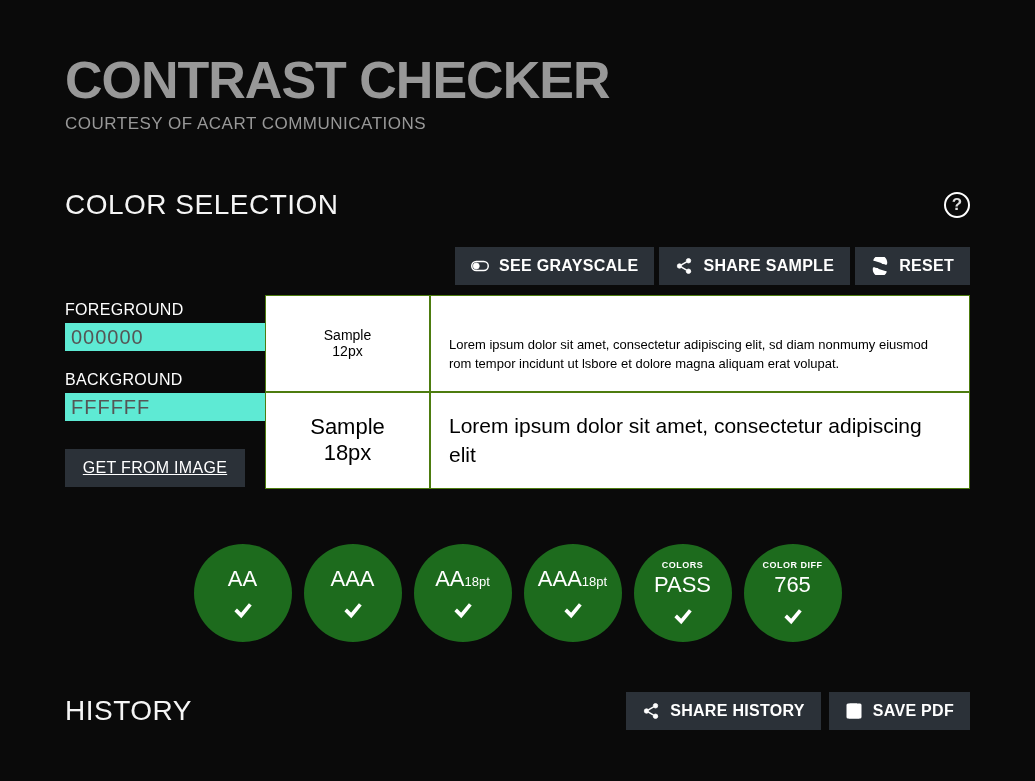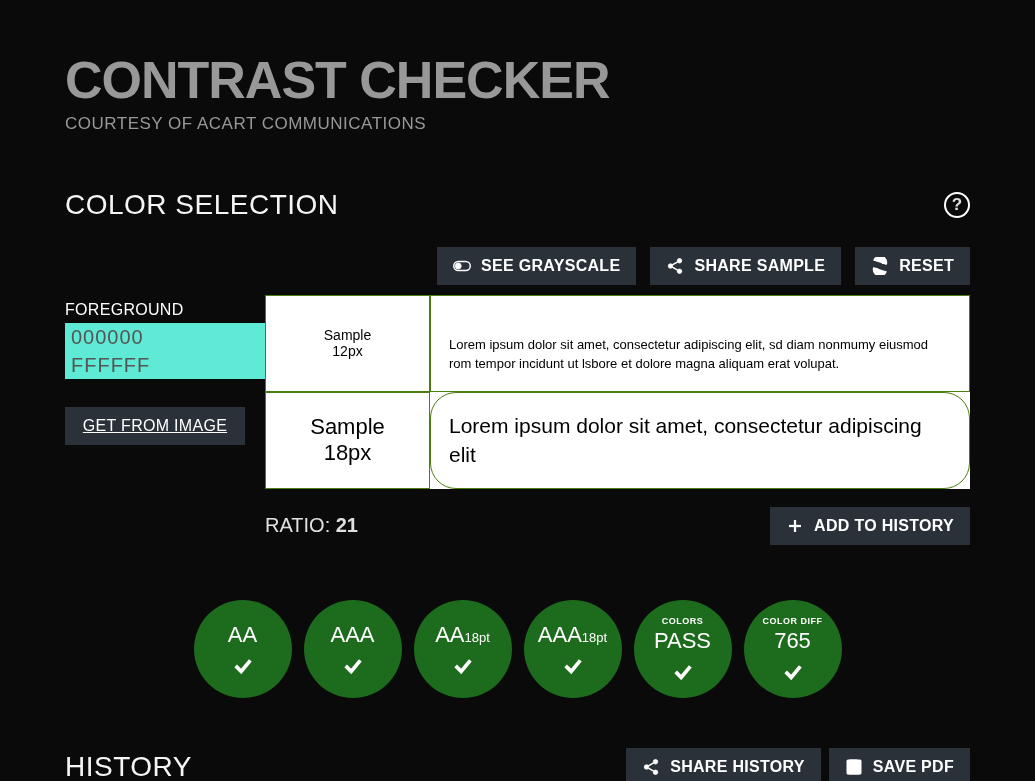--- a/index.html
+++ b/index.html
@@ -45,21 +45,21 @@
     display: flex;
     align-items: center;
     justify-content: center;
     font-weight: 900;
     font-size: 17px;
     cursor: pointer;
   }
   .toolbar {
     display: flex;
     justify-content: flex-end;
-    gap: 14px;
+    gap: 5px;
     margin-top: 26px;
   }
   .btn {
     background: #2b3138;
     color: #fff;
     border: none;
     padding: 10px 16px;
     font-size: 16px;
     font-weight: 600;
     display: flex;
@@ -123,21 +123,21 @@
     padding: 18px;
     display: flex;
     flex-direction: column;
     justify-content: center;
     align-items: center;
     text-align: center;
   }
   .sample-cell.left { font-size: 14px; }
   .sample-cell.left.big { font-size: 22px; }
   .sample-cell.right { align-items: flex-start; text-align: left; font-size: 13px; line-height: 1.4; justify-content: flex-end; }
-  .sample-cell.right.big { font-size: 21px; border-radius: 26px; }
+  .sample-cell.right.big { font-size: 21px; }
   .ratio-row {
     display: flex;
     justify-content: space-between;
     align-items: center;
     margin-top: 18px;
   }
   .ratio-text { font-size: 20px; margin-left: 200px; }
   .ratio-text .val { font-weight: 900; }
   .badges {
     display: flex;
@@ -224,20 +224,21 @@
         <span style="background:#fa0"></span>
           <span style="background:#0af"></span>
           <span style="background:#a0f"></span>
           <span style="background:#444"></span>
         <span style="background:#8f0"></span>
           <span style="background:#f08"></span>
           <span style="background:#08f"></span>
           <span style="background:#000"></span>
       </div>
     </div>
+    <div class="field-label" style="margin-top:20px">BACKGROUND</div>
     <div class="field-row">
       <input class="hex-input" value="FFFFFF" style="">
       <div class="palette">
         <span style="background:#f00"></span>
           <span style="background:#0f0"></span>
           <span style="background:#00f"></span>
           <span style="background:#fff"></span>
         <span style="background:#ff0"></span>
           <span style="background:#f0f"></span>
           <span style="background:#0ff"></span>
@@ -266,32 +267,20 @@
       <div class="sample-cell right">
         <div>Lorem ipsum dolor sit amet, consectetur adipiscing elit, sd diam nonmumy eiusmod rom tempor incidunt ut lsbore et dolore magna aliquam erat volupat.</div>
       </div>
       <div class="sample-cell left big">
         <div>Sample</div>
         <div>18px</div>
       </div>
       <div class="sample-cell right big">
         <div>Lorem ipsum dolor sit amet, consectetur adipiscing elit</div>
       </div>
-    </div>
-    <div class="ratio-row">
-      <div class="ratio-text" style="margin-left:0">
-        <span>RATIO: </span><span class="val">21</span>
-      </div>
-      <button class="btn">
-        <svg viewBox="0 0 24 24" stroke-width="3">
-            <line x1="12" y1="4" x2="12" y2="20"></line>
-            <line x1="4" y1="12" x2="20" y2="12"></line>
-          </svg>
-        <span>ADD TO HISTORY</span>
-      </button>
     </div>
   </div>
 </div>
 
 <div class="badges">
   <div class="badge">
     <div class="main">AA</div>
     <svg viewBox="0 0 24 24">
         <polyline points="4,13 10,19 20,7"></polyline>
       </svg>

